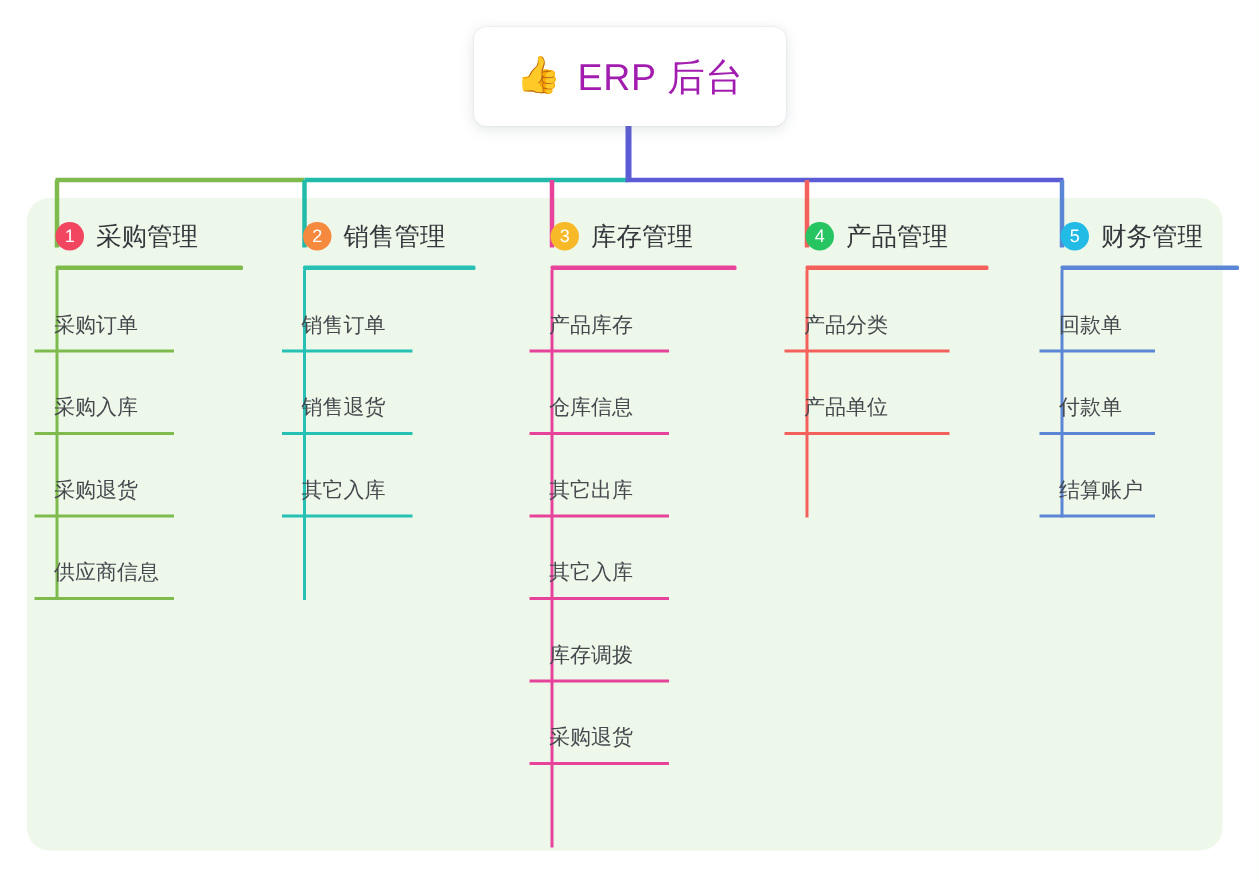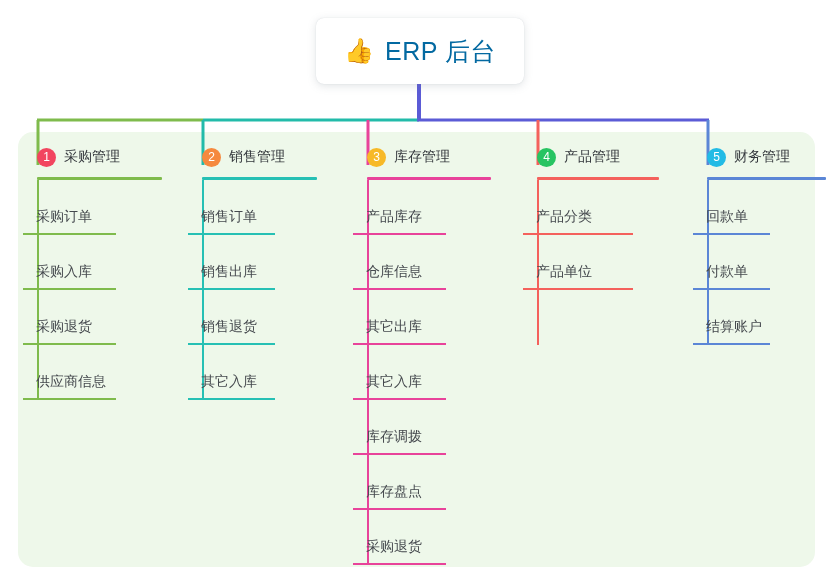--- a/index.html
+++ b/index.html
@@ -41,21 +41,21 @@
     align-items: center;
     gap: 11px;
   }
   .thumb-icon {
     font-size: 24px;
     line-height: 1;
     display: inline-block;
   }
   .root-title {
     font-size: 25px;
-    color: #0369a1;
+    color: #a21caf;
     letter-spacing: 0.5px;
     white-space: nowrap;
   }
 
   
   .panel {
     position: absolute;
     left: 18px;
     top: 132px;
     width: 797px;
@@ -91,21 +91,21 @@
     height: 19px;
     border-radius: 50%;
     color: #ffffff;
     font-size: 12px;
     line-height: 19px;
     text-align: center;
     flex: 0 0 auto;
     font-family: "Liberation Sans", sans-serif;
   }
   .col-title {
-    font-size: 14px;
+    font-size: 17px;
     color: #34383d;
     white-space: nowrap;
   }
   .col-rule {
     margin-top: 7px;
     height: 3px;
     border-radius: 1px;
   }
 
   
@@ -202,24 +202,20 @@
           <span class="col-title">销售管理</span>
         </div>
         <div class="col-rule" style="background: rgb(38, 192, 180); width: 115px; margin-left: 19px;"></div>
         <div class="leaves">
           <div class="spine" style="background: rgb(38, 192, 180); height: 220px;"></div>
           <div class="leaf">
             <span class="leaf-label">销售订单</span>
             <div class="leaf-rule" style="background: rgb(38, 192, 180); width: 87px;"></div>
           </div>
           <div class="leaf">
-            <span class="leaf-label">销售出库</span>
-            <div class="leaf-rule" style="background: rgb(38, 192, 180); width: 87px;"></div>
-          </div>
-          <div class="leaf">
             <span class="leaf-label">销售退货</span>
             <div class="leaf-rule" style="background: rgb(38, 192, 180); width: 87px;"></div>
           </div>
           <div class="leaf">
             <span class="leaf-label">其它入库</span>
             <div class="leaf-rule" style="background: rgb(38, 192, 180); width: 87px;"></div>
           </div>
         </div>
       </div>
       <div class="col" style="left: 348px; width: 175px;">
@@ -244,24 +240,20 @@
           </div>
           <div class="leaf">
             <span class="leaf-label">其它入库</span>
             <div class="leaf-rule" style="background: rgb(232, 67, 154); width: 93px;"></div>
           </div>
           <div class="leaf">
             <span class="leaf-label">库存调拨</span>
             <div class="leaf-rule" style="background: rgb(232, 67, 154); width: 93px;"></div>
           </div>
           <div class="leaf">
-            <span class="leaf-label">库存盘点</span>
-            <div class="leaf-rule" style="background: rgb(232, 67, 154); width: 93px;"></div>
-          </div>
-          <div class="leaf">
             <span class="leaf-label">采购退货</span>
             <div class="leaf-rule" style="background: rgb(232, 67, 154); width: 93px;"></div>
           </div>
         </div>
       </div>
       <div class="col" style="left: 518px; width: 175px;">
         <div class="col-head">
           <span class="badge" style="background: rgb(39, 196, 98);">4</span>
           <span class="col-title">产品管理</span>
         </div>

